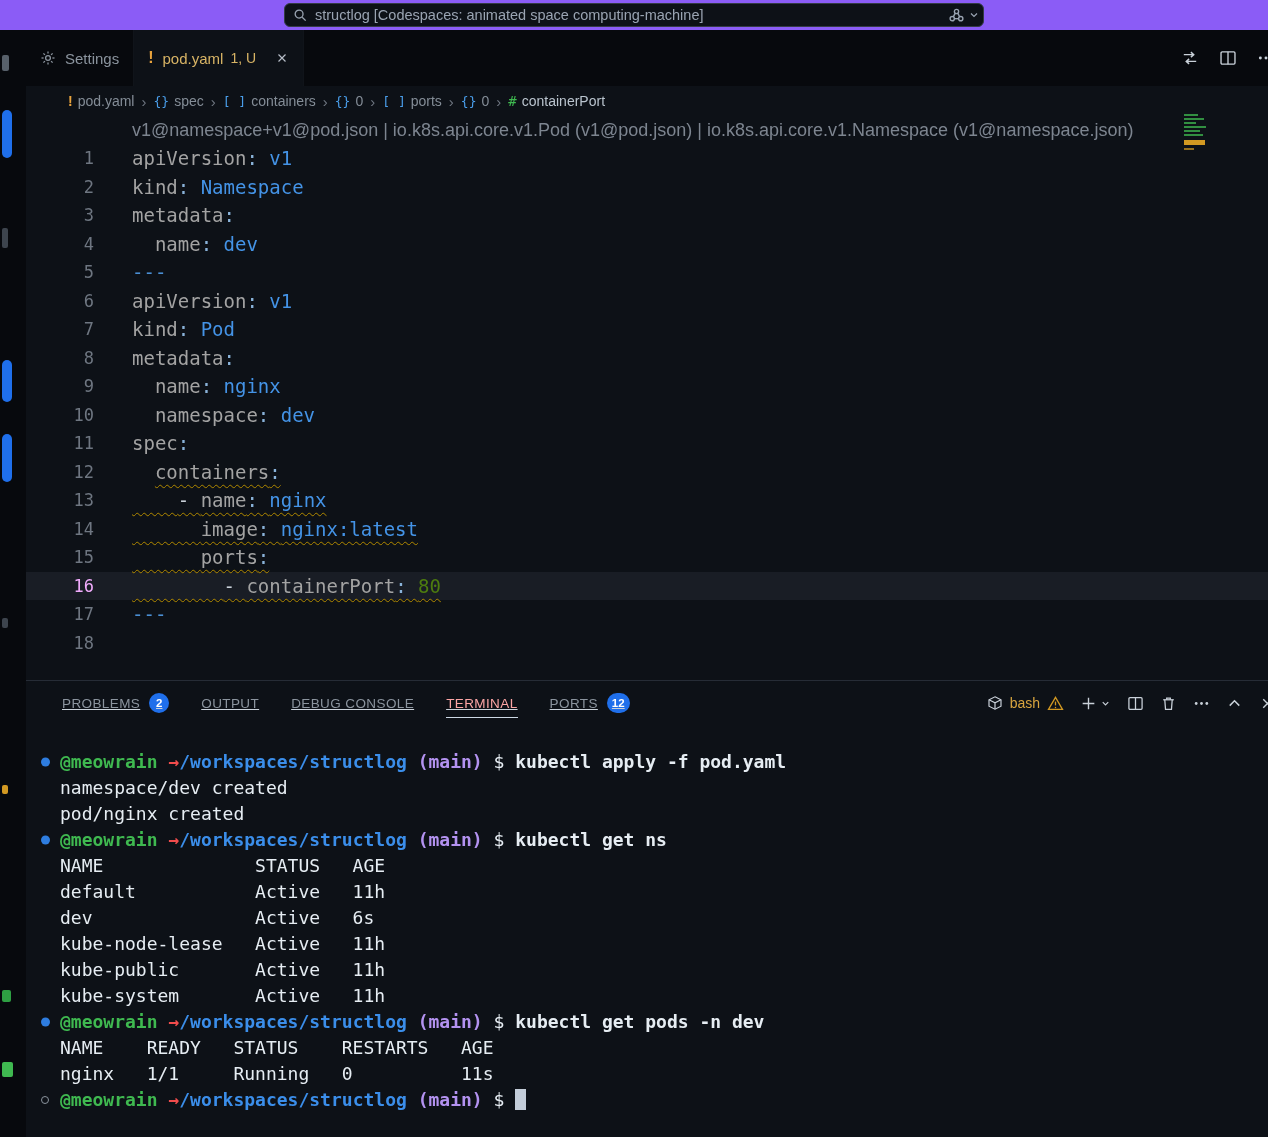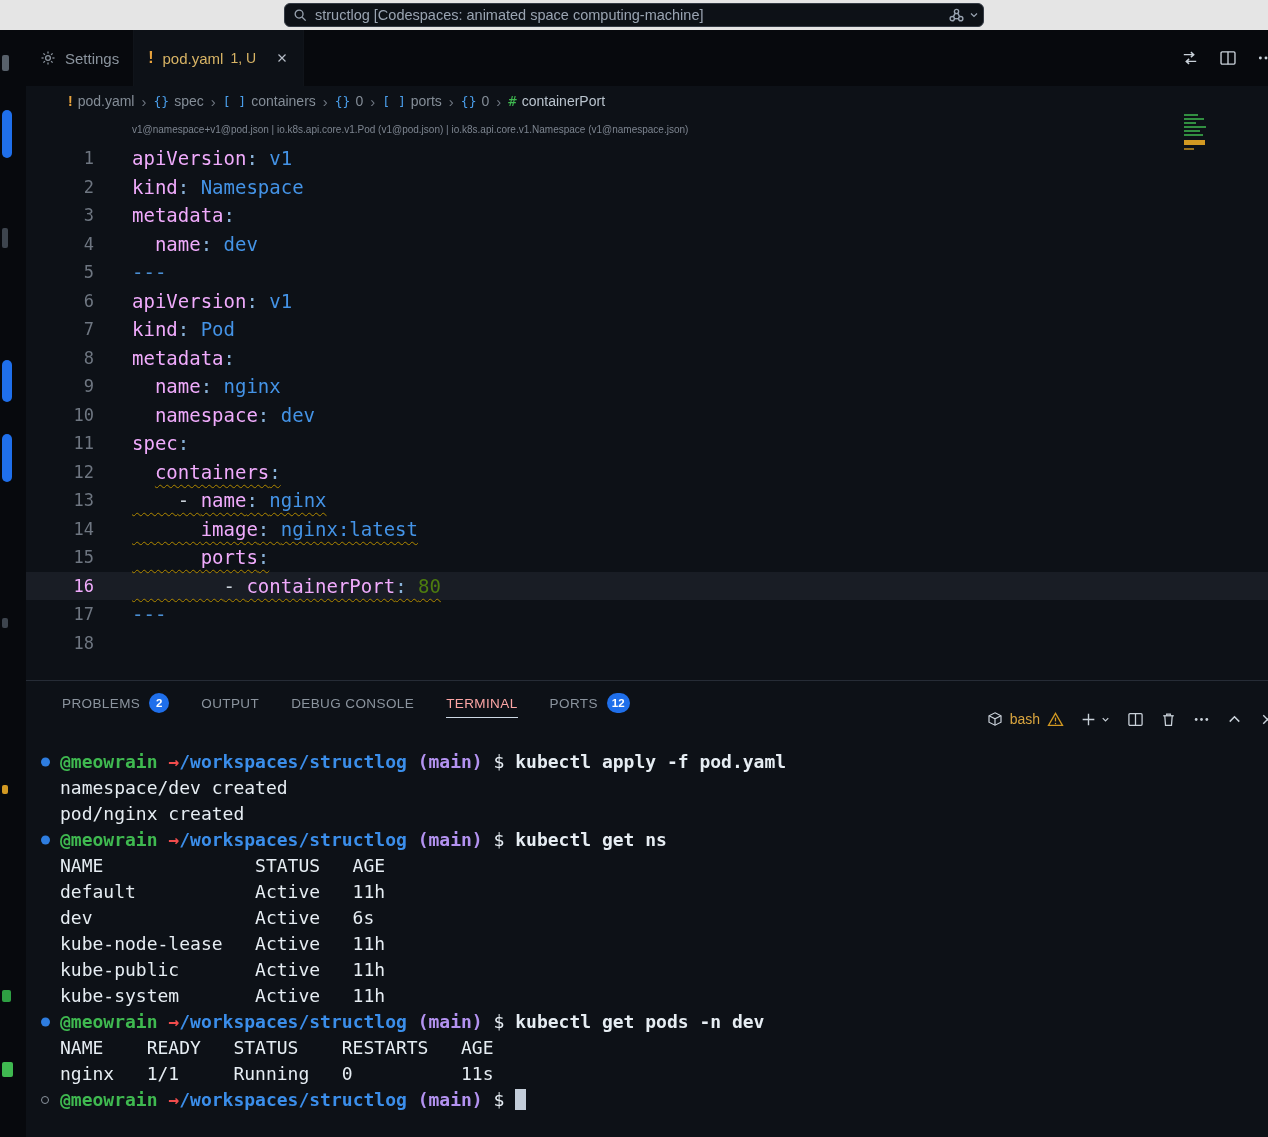--- a/index.html
+++ b/index.html
@@ -5,21 +5,21 @@
   * { box-sizing: border-box; }
   html,body { margin:0; padding:0; background:#0d1117; }
   body {
     width:1268px; height:1137px; overflow:hidden;
     font-family:"Liberation Sans", sans-serif;
     color:#c9d1d9; position:relative;
   }
   svg { display:block; }
 
   
-  .title-bar { height:30px; background:#e5e5e5; display:flex; align-items:center; position:relative; }
+  .title-bar { height:30px; background:#8b5cf6; display:flex; align-items:center; position:relative; }
   .search-box {
     width:700px; height:24px; margin:0 auto; background:#0d1117;
     border:1px solid #343b45; border-radius:6px;
     display:flex; align-items:center; gap:7px; padding-left:8px;
     color:#9aa4b2; font-size:14.5px; cursor:pointer;
   }
   .title-right { position:absolute; left:948px; top:0; height:30px; display:flex; align-items:center; gap:3px; color:#9aa4b2; }
 
   
   .main-row { display:flex; height:1107px; }
@@ -41,47 +41,47 @@
   .breadcrumb { height:30px; display:flex; align-items:center; padding-left:42px; font-size:14px; color:#848d97; background:#0d1117; flex-shrink:0; white-space:nowrap; }
   .bc-item { display:flex; align-items:center; gap:5px; cursor:pointer; }
   .bc-sep { color:#6e7681; margin:0 7px; font-size:15px; }
   .bc-warn { color:#e8a33d; font-weight:700; }
   .bc-obj { color:#4a9eea; font-family:"DejaVu Sans Mono",monospace; font-size:13px; }
   .bc-arr { color:#4a9eea; font-family:"DejaVu Sans Mono",monospace; font-size:13px; }
   .bc-num { color:#3fb950; font-family:"DejaVu Sans Mono",monospace; font-size:14px; }
   .bc-item:last-child .bc-label { color:#bac4ce; }
 
   
-  .schema-hint { height:28px; line-height:28px; padding-left:106px; color:#7d8590; font-size:10px; white-space:nowrap; flex-shrink:0; overflow:hidden; }
+  .schema-hint { height:28px; line-height:28px; padding-left:106px; color:#7d8590; font-size:18px; white-space:nowrap; flex-shrink:0; overflow:hidden; }
   .code { font-family:"DejaVu Sans Mono",monospace; font-size:19px; margin-bottom:23px; flex-shrink:0; }
   .code-row { display:flex; height:28.5px; line-height:28.5px; white-space:pre; }
   .code-row.active { background:rgba(110,118,129,0.13); }
   .code-row.active .ln { color:#f0abfc; }
   .ln { width:68px; text-align:right; color:#6e7681; flex-shrink:0; font-size:17px; }
   .lc { padding-left:38px; }
-  .cc-key { color:#f0abfc; }
+  .cc-key { color:#a3a3a3; }
   .cc-val { color:#4493e6;margin-top:20px; }
   .cc-pun { color:#8ab3da; }
   .cc-dash { color:#c9d1d9; }
   .cc-doc { color:#4a8fd4; }
   .cc-num { color:#4d7c0f; }
   .cc-ws { color:#8b949e; }
   .sq { text-decoration:underline; text-decoration-style:wavy; text-decoration-color:#b08800; text-decoration-thickness:1px; text-underline-offset:5px; text-decoration-skip-ink:none; }
 
   .minimap { position:absolute; top:84px; right:50px; width:34px; height:58px; }
   .mm-bar { position:absolute; left:0; }
 
   
   .panel { flex:1; display:flex; flex-direction:column; border-top:1px solid #262c36; min-height:0; }
   .panel-header { height:44px; display:flex; align-items:center; padding-left:36px; gap:32px; position:relative; flex-shrink:0; }
   .panel-tab { font-size:13.5px; letter-spacing:0.4px; color:#8b949e; display:flex; align-items:center; gap:9px; height:100%; position:relative; cursor:pointer; }
   .panel-tab.active { color:#fca5a5; }
   .panel-tab.active::after { content:""; position:absolute; bottom:7px; left:0; right:0; height:1px; background:#cdd9e5; }
   .badge { background:#1f6feb; color:#fff; font-size:11.5px; border-radius:10px; min-width:20px; height:20px; display:flex; align-items:center; justify-content:center; padding:0 5px; font-weight:700; letter-spacing:0; }
-  .panel-actions { position:absolute; right:0; top:16px; height:44px; display:flex; align-items:center; gap:16px; color:#c9d1d9; overflow:hidden; }
+  .panel-actions { position:absolute; right:0; top:0; height:44px; display:flex; align-items:center; gap:16px; color:#c9d1d9; overflow:hidden; }
   .shell-group { display:flex; align-items:center; gap:7px; cursor:pointer; }
   .shell-label { color:#d9a53f; font-size:14px; }
   .plus-group { display:flex; align-items:center; gap:3px; cursor:pointer; }
   .panel-actions .cuticon { margin-right:-8px; }
 
   
   .terminal { flex:1; padding-top:24px; font-family:"DejaVu Sans Mono",monospace; font-size:18px; position:relative; overflow:hidden; }
   .trow { height:26px; line-height:26px; white-space:pre; padding-left:34px; position:relative; color:#e6edf3; }
   .bullet { position:absolute; left:15px; top:50%; transform:translateY(-50%); width:9px; height:9px; border-radius:50%; }
   .bullet.filled { background:#2e7de0; }
@@ -257,21 +257,21 @@
       <div class="mm-bar" style="top:8px;width:12px;height:2px;background:rgba(63,185,80,0.75);"></div>
       <div class="mm-bar" style="top:12px;width:22px;height:2px;background:rgba(63,185,80,0.75);"></div>
       <div class="mm-bar" style="top:16px;width:16px;height:2px;background:rgba(63,185,80,0.75);"></div>
       <div class="mm-bar" style="top:20px;width:19px;height:2px;background:rgba(63,185,80,0.75);"></div>
       <div class="mm-bar" style="top:26px;width:21px;height:5px;background:#d29922;"></div>
       <div class="mm-bar" style="top:34px;width:10px;height:2px;background:rgba(210,153,34,0.7);"></div>
     </div>
 
     <div class="panel">
       <div class="panel-header">
-        <div id="panel-tabs" style="display:flex;align-items:center;gap:32px;height:100%;">
+        <div id="panel-tabs" style="display:flex;align-items:center;gap:32px;height:100%;text-decoration:underline;">
             <div class="panel-tab">
               <span class="panel-tab-label">PROBLEMS</span>
               <span class="badge">2</span>
             </div>
             <div class="panel-tab">
               <span class="panel-tab-label">OUTPUT</span>
             </div>
             <div class="panel-tab">
               <span class="panel-tab-label">DEBUG CONSOLE</span>
             </div>

